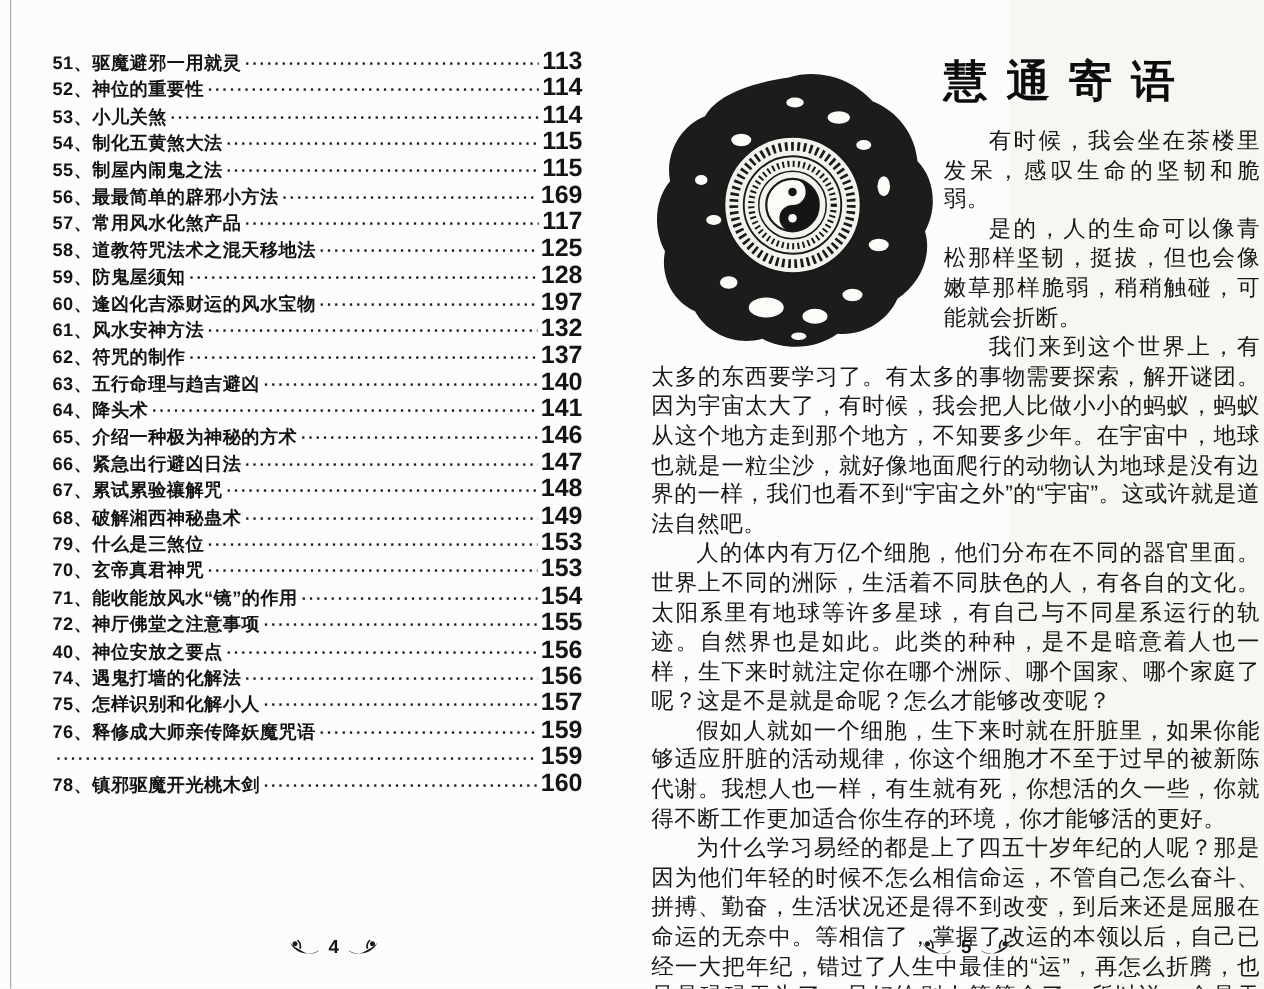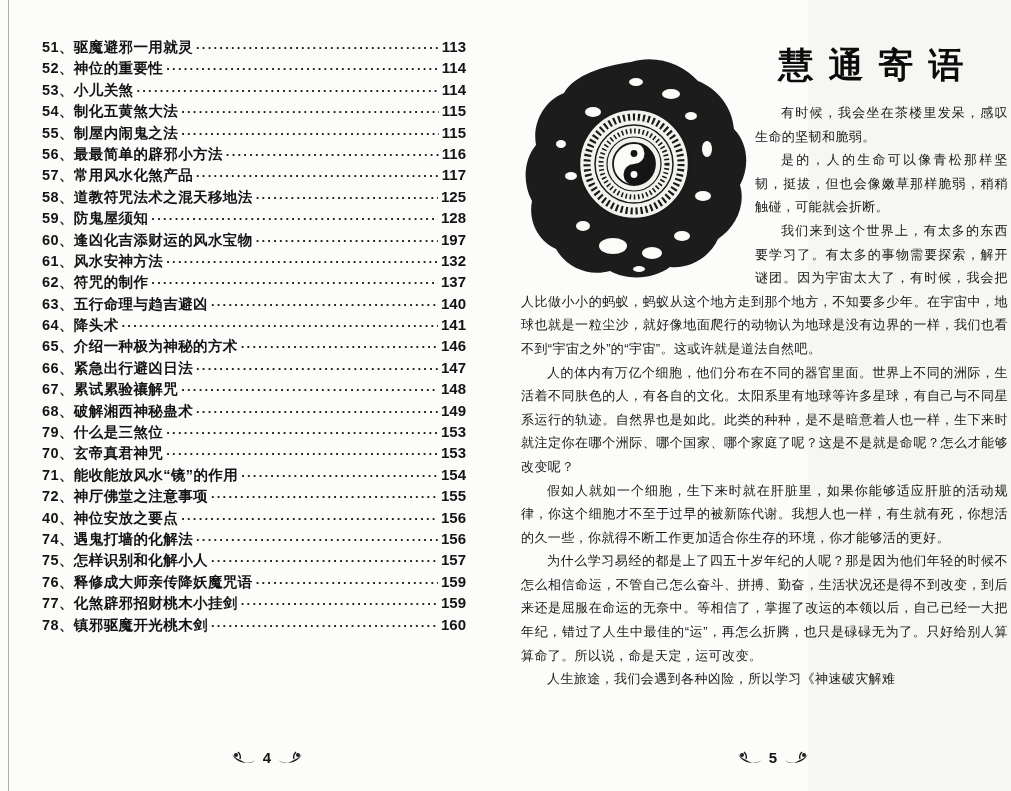--- a/index.html
+++ b/index.html
@@ -14,33 +14,33 @@
 
   
   .left-page { position:absolute; left:42px; top:38px; width:424px; }
   .toc-row { display:flex; align-items:baseline; height:21.4px; font-size:14.5px; font-weight:bold; }
   .toc-title { white-space:nowrap; letter-spacing:0.4px; }
   .toc-leader { flex:1 1 auto; overflow:hidden; white-space:nowrap; margin:0 3px; font-size:13px; color:#1a1a1a; }
   .toc-leader::after {
     content:"····································································································································";
     letter-spacing:1.5px;
   }
-  .toc-page { white-space:nowrap; font-size:15px; }
+  .toc-page { white-space:nowrap; font-size:20px; }
 
   
   .right-page { position:absolute; left:521px; top:40px; width:487px; }
   .illustration { float:left; width:226px; height:230px; margin:14px 8px 0 0; }
   .page-title {
     margin:2px 0 12px; padding-right:6px;
     font-size:35px; font-weight:900; letter-spacing:15px;
-    text-align:center; white-space:nowrap; color:#0c0c0c;
+    text-align:left; white-space:nowrap; color:#0c0c0c;
   }
   .body-para {
     margin:0; text-indent:2em;
-    font-size:13px; line-height:23.6px;
+    font-size:18px; line-height:23.6px;
     text-align:justify; letter-spacing:0.4px; color:#171717;
   }
 
   
   .footer {
     position:absolute; top:749px; width:170px;
     display:flex; align-items:center; justify-content:center; gap:7px;
     font-weight:bold; font-size:15px;
   }
   #footer-left { left:182px; }
@@ -77,21 +77,21 @@
           <span class="toc-page">115</span>
         </div>
         <div class="toc-row">
           <span class="toc-title">55、制屋内闹鬼之法</span>
           <span class="toc-leader"></span>
           <span class="toc-page">115</span>
         </div>
         <div class="toc-row">
           <span class="toc-title">56、最最简单的辟邪小方法</span>
           <span class="toc-leader"></span>
-          <span class="toc-page">116</span>
+          <span class="toc-page">169</span>
         </div>
         <div class="toc-row">
           <span class="toc-title">57、常用风水化煞产品</span>
           <span class="toc-leader"></span>
           <span class="toc-page">117</span>
         </div>
         <div class="toc-row">
           <span class="toc-title">58、道教符咒法术之混天移地法</span>
           <span class="toc-leader"></span>
           <span class="toc-page">125</span>
@@ -180,21 +180,20 @@
           <span class="toc-title">75、怎样识别和化解小人</span>
           <span class="toc-leader"></span>
           <span class="toc-page">157</span>
         </div>
         <div class="toc-row">
           <span class="toc-title">76、释修成大师亲传降妖魔咒语</span>
           <span class="toc-leader"></span>
           <span class="toc-page">159</span>
         </div>
         <div class="toc-row">
-          <span class="toc-title">77、化煞辟邪招财桃木小挂剑</span>
           <span class="toc-leader"></span>
           <span class="toc-page">159</span>
         </div>
         <div class="toc-row">
           <span class="toc-title">78、镇邪驱魔开光桃木剑</span>
           <span class="toc-leader"></span>
           <span class="toc-page">160</span>
         </div>
       </div>
   </section>

